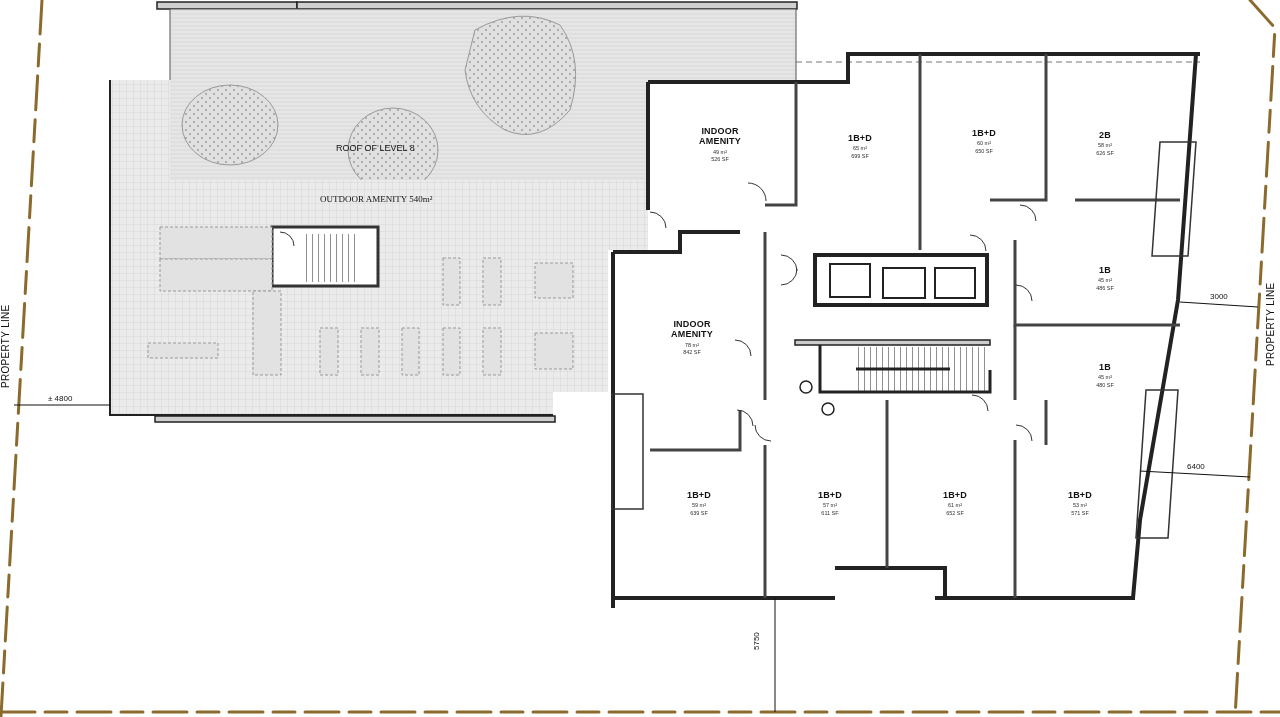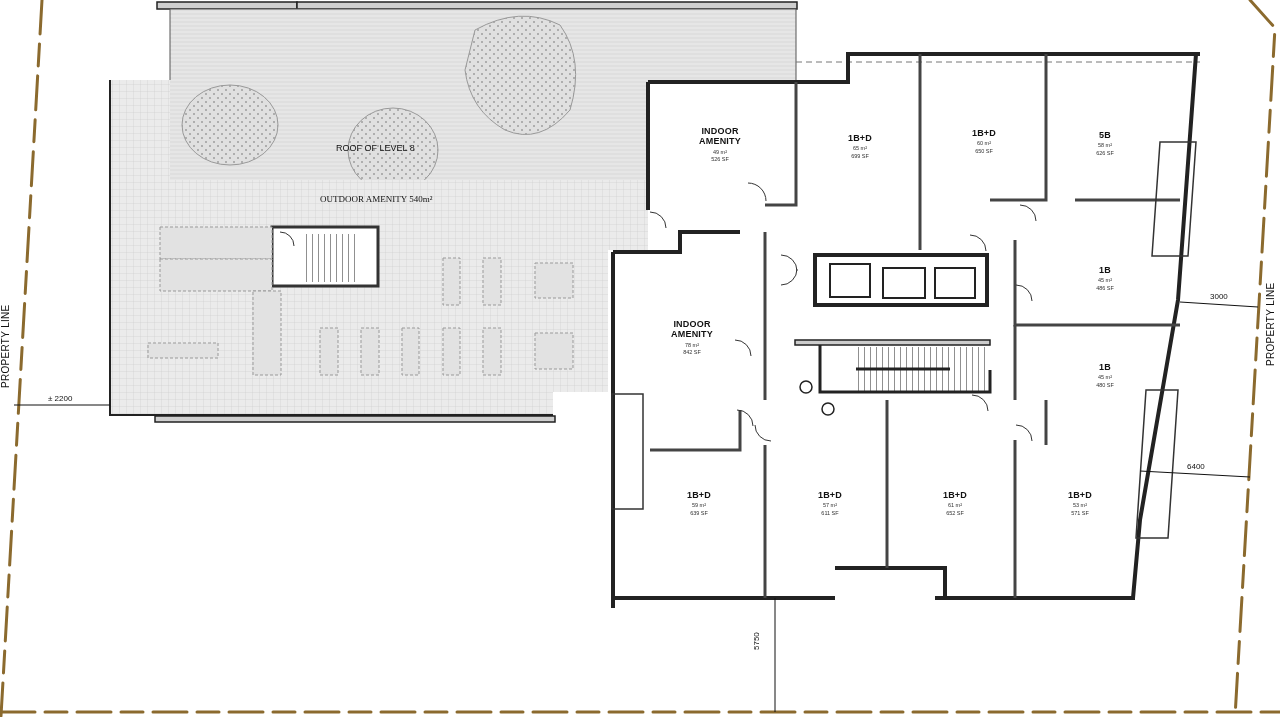--- a/index.html
+++ b/index.html
@@ -162,21 +162,21 @@
   <div class="unit-name">1B+D</div>
   <div class="unit-area">65 m²</div>
   <div class="unit-sf">699 SF</div>
 </div>
 <div class="lbl" style="left:944px;top:128px;width:80px;">
   <div class="unit-name">1B+D</div>
   <div class="unit-area">60 m²</div>
   <div class="unit-sf">650 SF</div>
 </div>
 <div class="lbl" style="left:1065px;top:130px;width:80px;">
-  <div class="unit-name">5B</div>
+  <div class="unit-name">2B</div>
   <div class="unit-area">58 m²</div>
   <div class="unit-sf">626 SF</div>
 </div>
 <div class="lbl" style="left:1065px;top:265px;width:80px;">
   <div class="unit-name">1B</div>
   <div class="unit-area">45 m²</div>
   <div class="unit-sf">486 SF</div>
 </div>
 <div class="lbl" style="left:1065px;top:362px;width:80px;">
   <div class="unit-name">1B</div>
@@ -203,19 +203,19 @@
   <div class="unit-name">1B+D</div>
   <div class="unit-area">61 m²</div>
   <div class="unit-sf">652 SF</div>
 </div>
 <div class="lbl" style="left:1040px;top:490px;width:80px;">
   <div class="unit-name">1B+D</div>
   <div class="unit-area">53 m²</div>
   <div class="unit-sf">571 SF</div>
 </div>
 
-<div class="dim" style="left:48px;top:394px;">± 2200</div>
+<div class="dim" style="left:48px;top:394px;">± 4800</div>
 <div class="dim" style="left:1210px;top:292px;">3000</div>
 <div class="dim" style="left:1187px;top:462px;">6400</div>
 <div class="dim" style="left:752px;top:650px;transform:rotate(-90deg);transform-origin:left top;">5750</div>
 
 <div class="pl" style="left:0px;top:388px;transform:rotate(-90deg);transform-origin:left top;">PROPERTY LINE</div>
 <div class="pl" style="left:1265px;top:366px;transform:rotate(-90deg);transform-origin:left top;">PROPERTY LINE</div>
 
 </body></html>

